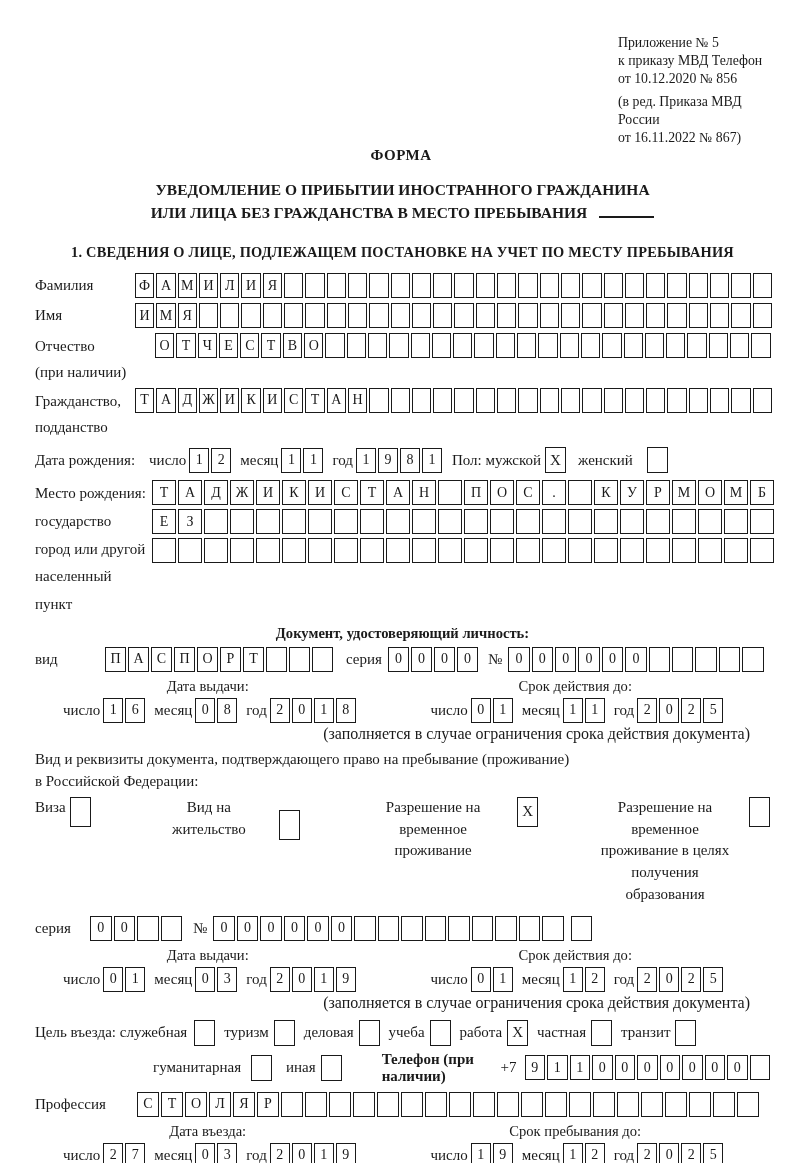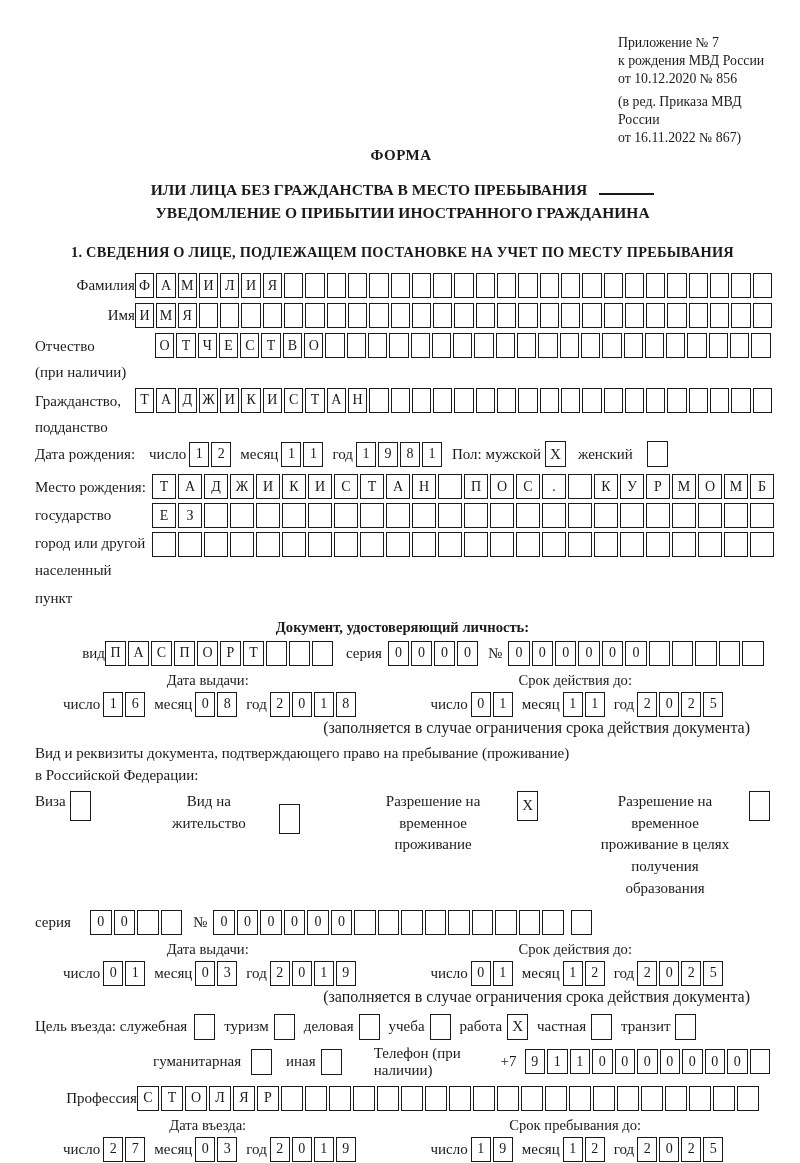--- a/index.html
+++ b/index.html
@@ -32,21 +32,21 @@
   }
   .cbox {
     width:21px; height:26px; flex:none;
     border:1.6px solid #1a1a1a;
     display:inline-flex; align-items:center; justify-content:center;
     font-size:15px;
   }
 
   .frow { display:flex; align-items:center; margin-top:5px; }
   .frow-top { display:flex; align-items:flex-start; margin-top:5px; }
-  .lab { flex:none;text-align:right; }
+  .lab { flex:none; }
   .w100 { width:100px; } .w120 { width:120px; } .w117 { width:117px; }
   .lab2 { flex:none; line-height:1.75; }
   .stack { display:flex; flex-direction:column; gap:4px; }
 
   .dlab { flex:none; }
   .ml6 { margin-left:6px; } .ml4 { margin-left:4px; }
 
   
   .dates { display:flex; margin-top:6px; }
   .dhalf { width:47%; } .dhalf2 { width:53%; }
@@ -66,31 +66,31 @@
 
   .pl { margin-left:9px; margin-right:5px; }
   .purpose2 { padding-left:118px; }
 </style>
 </head>
 <body>
 
 <div class="page">
 
   <div class="hdr">
-    <div>Приложение № 7</div>
-    <div>к рождения МВД России</div>
+    <div>Приложение № 5</div>
+    <div>к приказу МВД Телефон</div>
     <div>от 10.12.2020 № 856</div>
     <div class="gap">(в ред. Приказа МВД России</div>
     <div>от 16.11.2022 № 867)</div>
   </div>
   <div class="forma">ФОРМА</div>
 
   <div class="title">
+    <div>УВЕДОМЛЕНИЕ О ПРИБЫТИИ ИНОСТРАННОГО ГРАЖДАНИНА</div>
     <div><span>ИЛИ ЛИЦА БЕЗ ГРАЖДАНСТВА В МЕСТО ПРЕБЫВАНИЯ</span><span class="blankline"></span></div>
-    <div>УВЕДОМЛЕНИЕ О ПРИБЫТИИ ИНОСТРАННОГО ГРАЖДАНИНА</div>
   </div>
 
   <div class="sect">1. СВЕДЕНИЯ О ЛИЦЕ, ПОДЛЕЖАЩЕМ ПОСТАНОВКЕ НА УЧЕТ ПО МЕСТУ ПРЕБЫВАНИЯ</div>
 
   <div class="frow" style="margin-top:12px;">
     <div class="lab w100">Фамилия</div>
     <div class="cells">
         <span class="cell">Ф</span>
         <span class="cell">А</span>
         <span class="cell">М</span>
@@ -230,21 +230,21 @@
         <span class="cell"></span>
         <span class="cell"></span>
         <span class="cell"></span>
         <span class="cell"></span>
         <span class="cell"></span>
         <span class="cell"></span>
         <span class="cell"></span>
       </div>
   </div>
 
-  <div class="frow" style="margin-top:1px;">
+  <div class="frow" style="margin-top:7px;">
     <span class="dlab">Дата рождения:</span>
     <span class="dlab" style="margin-left:14px;">число</span>
     <div class="cells dcells">
         <span class="cell">1</span>
         <span class="cell">2</span>
       </div>
     <span class="dlab dml">месяц</span>
     <div class="cells dcells">
         <span class="cell">1</span>
         <span class="cell">1</span>
@@ -561,21 +561,21 @@
     <span class="cbox"></span>
     <span class="pl">транзит</span>
     <span class="cbox"></span>
   </div>
 
   <div class="frow purpose2">
     <span>гуманитарная</span>
     <span class="cbox" style="margin-left:10px;"></span>
     <span class="pl" style="margin-left:14px;">иная</span>
     <span class="cbox"></span>
-    <span style="margin-left:32px;">Телефон (при наличии)</span>
+    <span style="margin-left:40px;font-weight:bold;">Телефон (при наличии)</span>
     <span style="margin-left:18px;">+7</span>
     <div class="cells" style="--cw:20.5px; margin-left:8px;">
         <span class="cell">9</span>
         <span class="cell">1</span>
         <span class="cell">1</span>
         <span class="cell">0</span>
         <span class="cell">0</span>
         <span class="cell">0</span>
         <span class="cell">0</span>
         <span class="cell">0</span>

